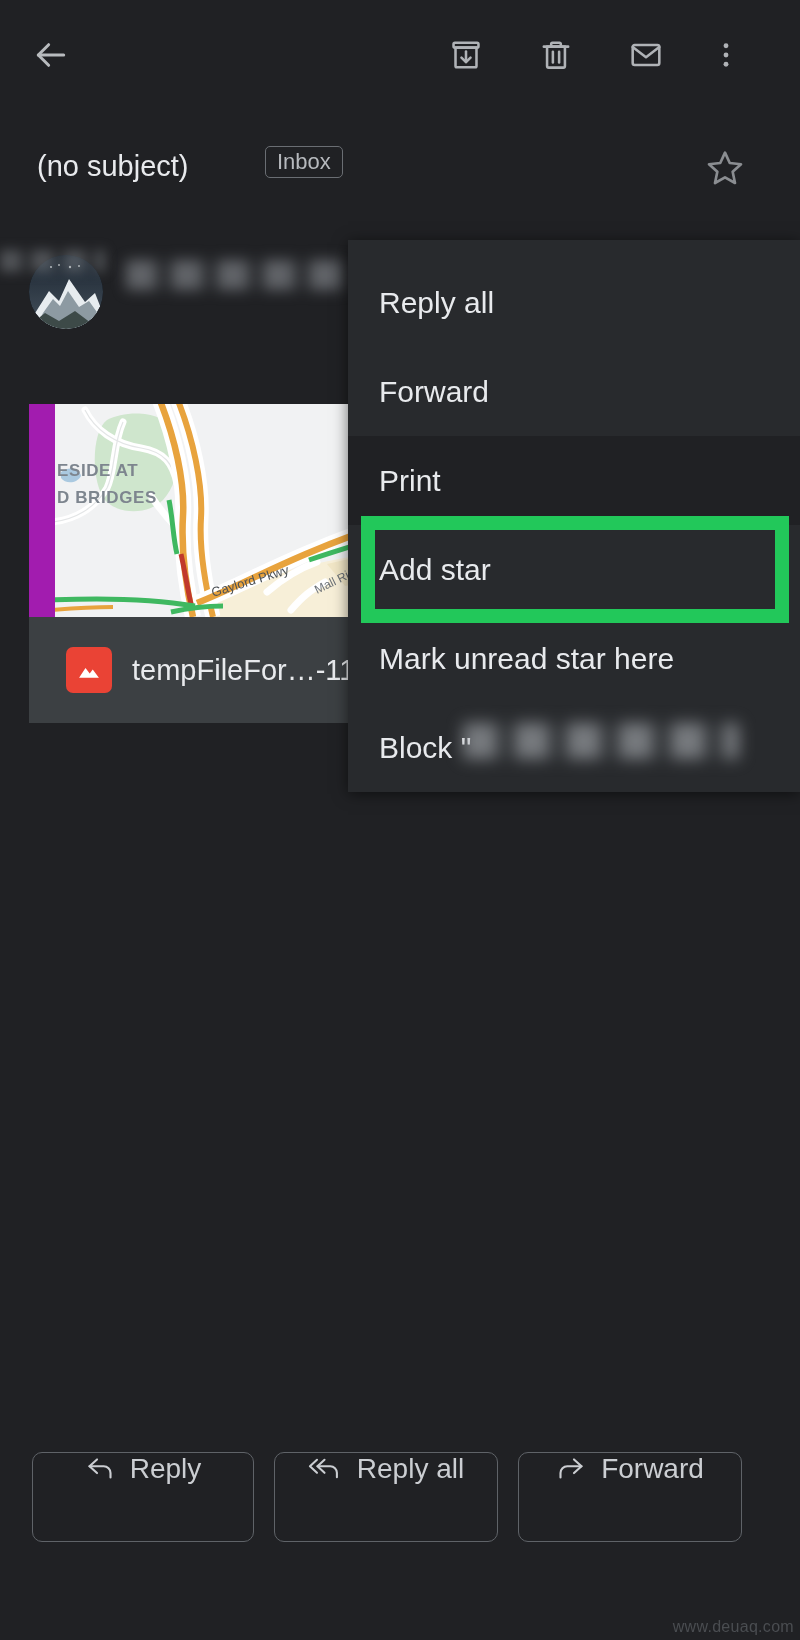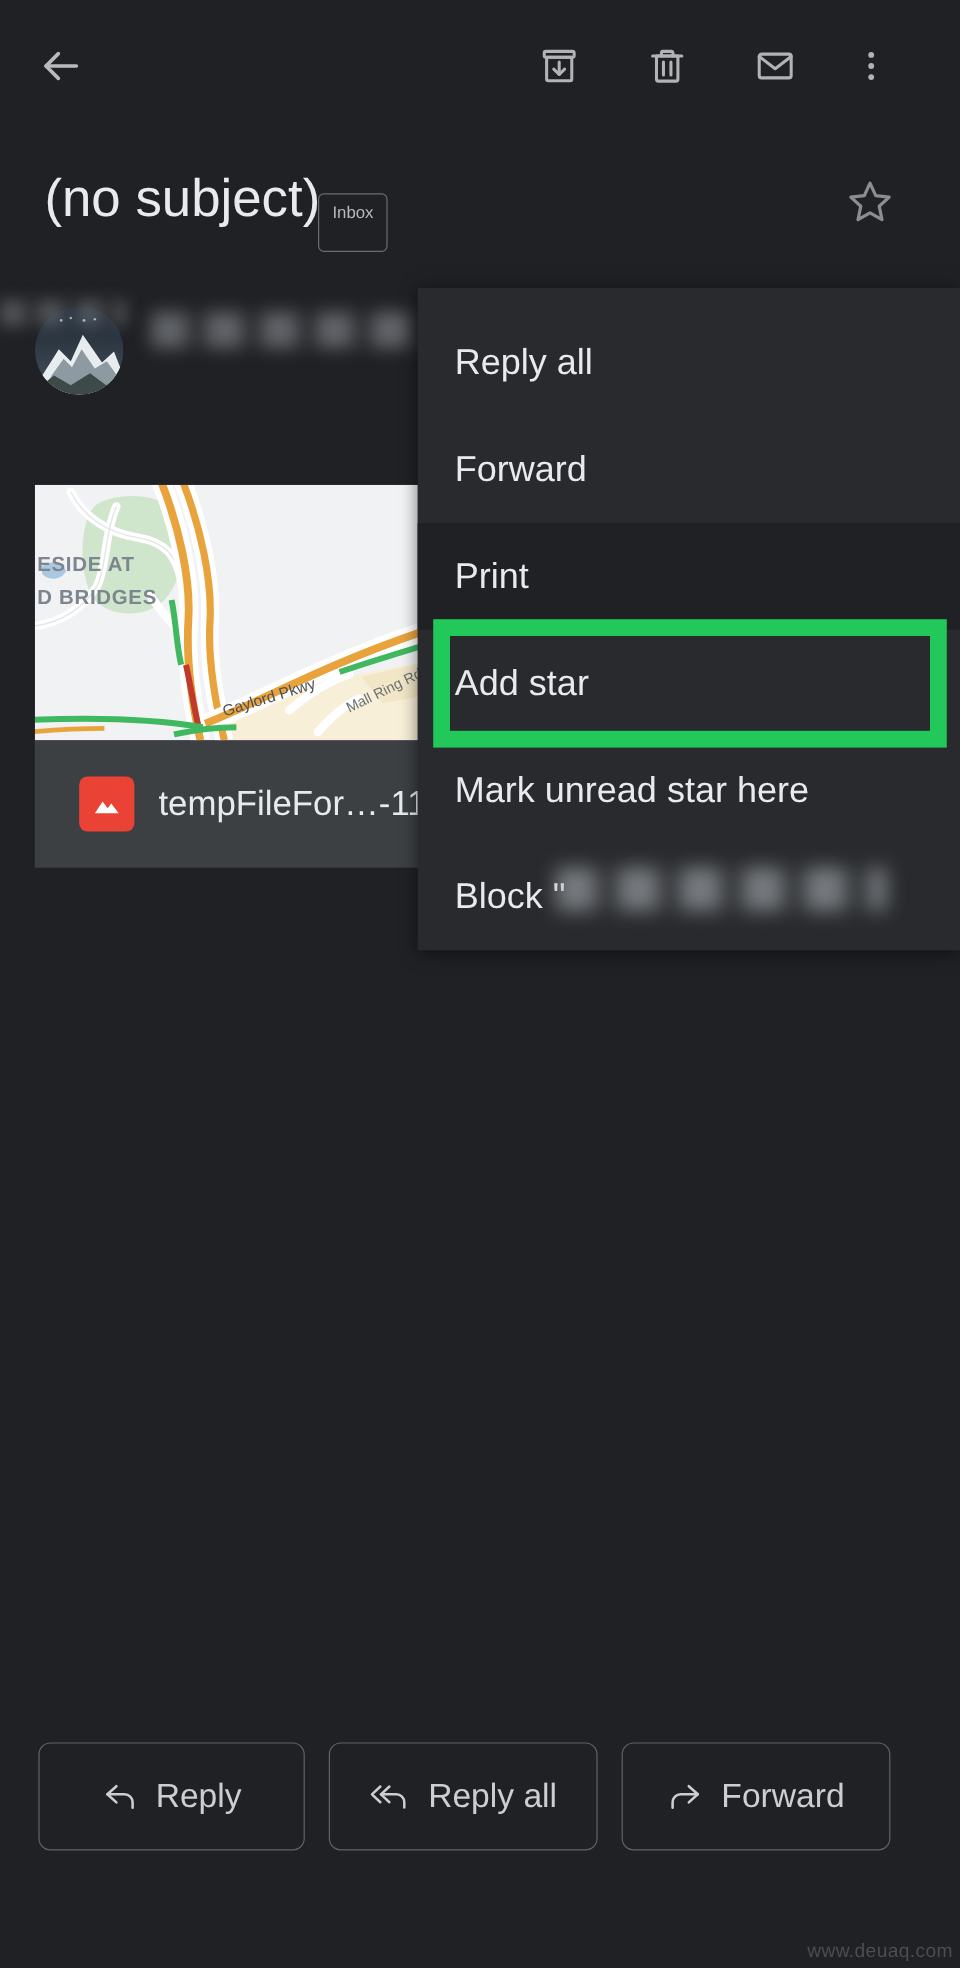--- a/index.html
+++ b/index.html
@@ -38,29 +38,29 @@
   #unread-btn  { left: 617px; }
   #more-btn    { left: 697px; }
   .tb-icon svg, #back-btn svg { display: block; }
 
   
   #subject-row {
     position: absolute; left: 0; top: 128px; width: 800px; height: 78px;
   }
   #subject-text {
     position: absolute; left: 37px; top: 3px;
-    font-size: 44px; line-height: 70px;
+    font-size: 29px; line-height: 70px;
     color: #e8eaed; font-weight: 400;
     white-space: nowrap;
   }
   #inbox-chip {
-    position: absolute; left: 265px; top: 33px;
-    height: 49px; padding: 0 11px;
+    position: absolute; left: 265px; top: 18px;
+    height: 32px; padding: 0 11px;
     border: 1px solid #6a6e73; border-radius: 5px;
-    font-size: 14px; line-height: 30px;
+    font-size: 22px; line-height: 30px;
     color: #b6b9bd;
   }
   #star-btn {
     position: absolute; left: 697px; top: 12px;
     width: 56px; height: 56px;
     display: flex; align-items: center; justify-content: center;
     cursor: pointer;
   }
 
   
@@ -93,21 +93,21 @@
 
   
   #attachment-card {
     position: absolute; left: 29px; top: 404px;
     width: 324px; height: 319px;
     background: #3c4043;
     overflow: hidden;
   }
   #map-thumb {
     position: absolute; left: 0; top: 0; width: 324px; height: 213px;
-    background: #d946ef; overflow: hidden;
+    background: #a21caf; overflow: hidden; padding-left: 26px;
   }
   #map-thumb svg { display: block; }
   #attachment-chip {
     position: absolute; left: 0; top: 213px; width: 324px; height: 106px;
     background: #3c4043;
     display: flex; align-items: center;
   }
   #attachment-icon {
     margin-left: 37px;
     width: 46px; height: 46px; border-radius: 7px;
@@ -164,21 +164,21 @@
   
   #bottom-actions {
     position: absolute; left: 0; top: 1452px; width: 800px; height: 90px;
     display: flex; gap: 20px; padding: 0 32px;
   }
   .action-btn {
     height: 90px;
     border: 1px solid #5f6368;
     border-radius: 10px;
     background: transparent;
-    display: flex; align-items: center; justify-content: center; gap: 15px;
+    display: flex; align-items: flex-start; justify-content: center; gap: 15px;
     color: #cbced2; font-size: 28px;
     cursor: pointer;
     font-family: "Liberation Sans", "DejaVu Sans", sans-serif;
   }
   #reply-btn     { width: 222px; }
   #reply-all-btn { width: 224px; }
   #forward-btn   { width: 224px; }
   .action-btn svg { display: block; flex: 0 0 auto; }
 
   #watermark {

